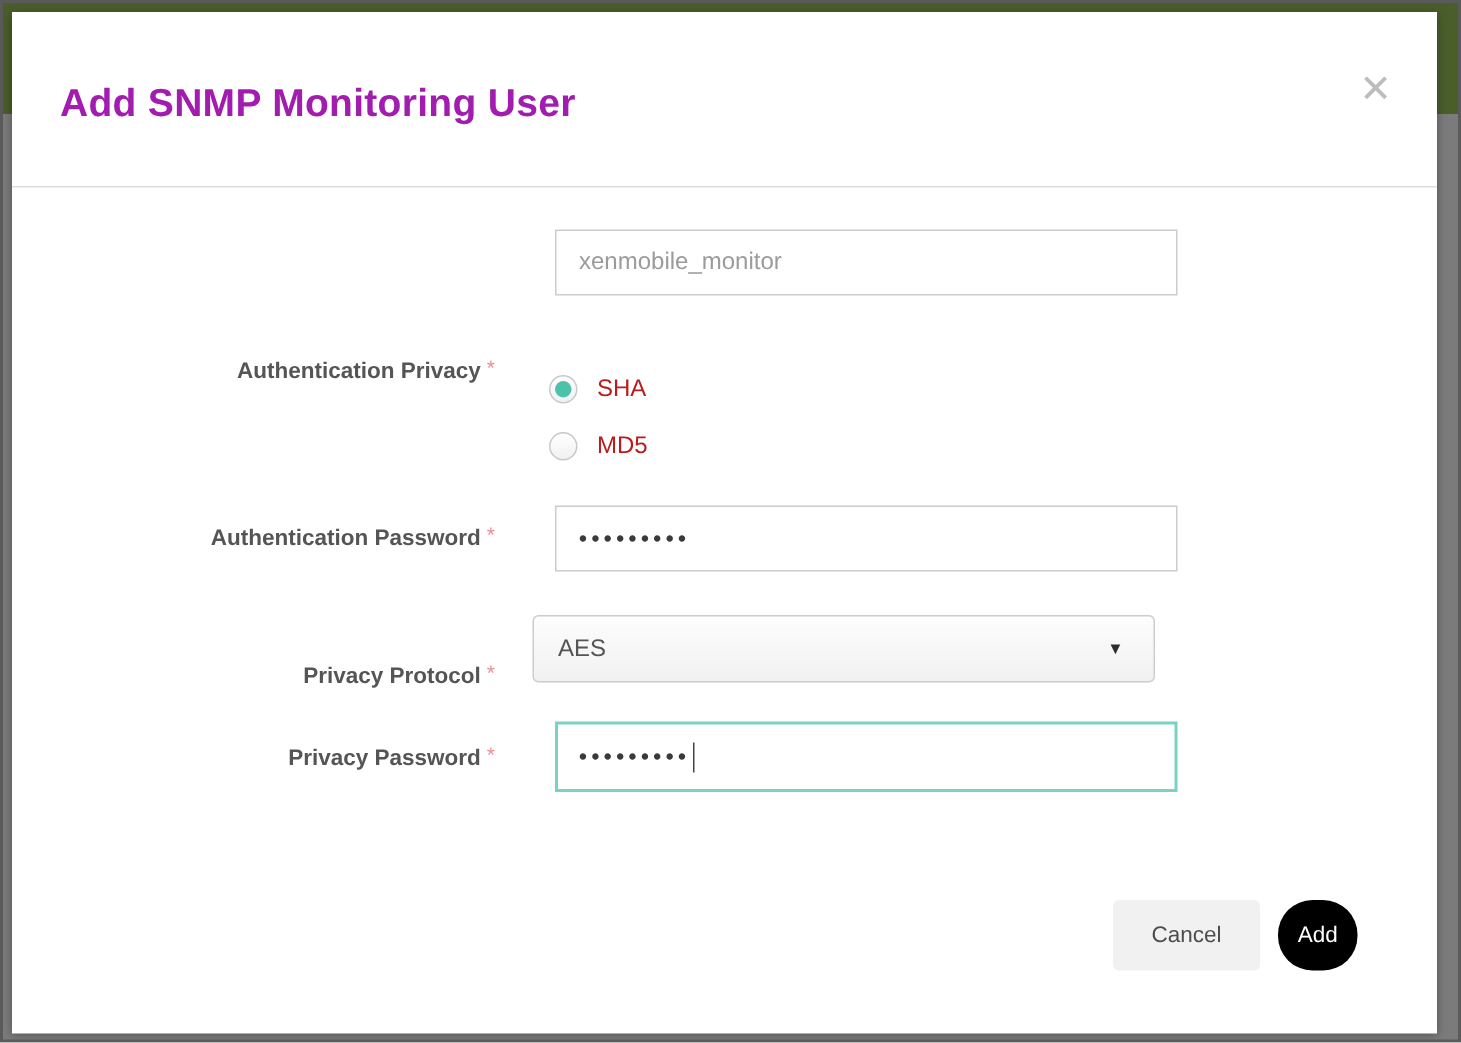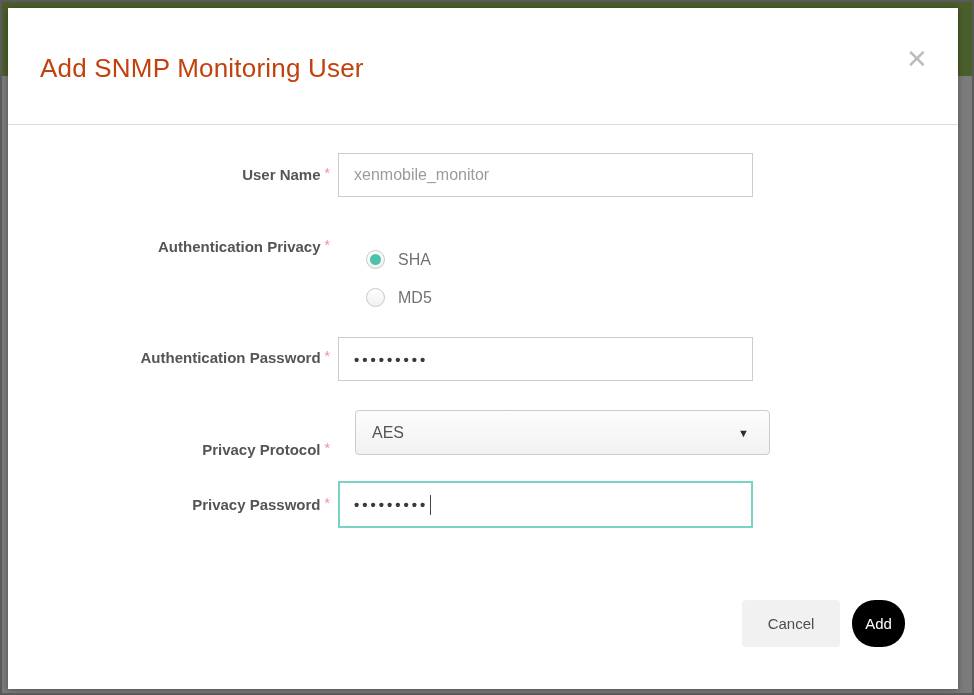--- a/index.html
+++ b/index.html
@@ -17,22 +17,22 @@
     background:#4a5e2b;
   }
   .modal {
     position:absolute; left:6px; top:6px;
     width:950px; height:681px;
     background:#ffffff;
     box-shadow:0 1px 6px rgba(0,0,0,0.35);
   }
   .modal-title {
     position:absolute; left:32px; top:44px;
-    font-size:26px; line-height:32px; color:#c2410c;
-    font-weight:400; letter-spacing:0.2px;
+    font-size:26px; line-height:32px; color:#a21caf;
+    font-weight:700; letter-spacing:0.2px;
     white-space:nowrap;
   }
   .close-btn {
     position:absolute; right:26px; top:36px;
     width:30px; height:30px;
     font-size:26px; line-height:30px; text-align:center;
     color:#bdbdbd; cursor:pointer; font-weight:400;
   }
   .header-divider {
     position:absolute; left:0; right:0; top:116px;
@@ -44,21 +44,21 @@
     position:absolute; left:0; width:322px;
     text-align:right;
     font-size:15px; font-weight:700; color:#555555;
     line-height:20px; white-space:nowrap;
   }
   .req {
     font-size:14px; color:#ef8e96; font-weight:400;
     margin-left:4px; position:relative; top:-2px;
   }
   .text-input {
-    position:absolute; left:330px; width:415px; height:44px;
+    position:absolute; left:362px; width:415px; height:44px;
     box-sizing:border-box;
     border:1px solid #cccccc; background:#ffffff;
     display:flex; align-items:center;
     padding-left:15px;
   }
   .value-gray { font-size:16px; color:#9b9b9b; }
   .dots {
     font-size:15px; letter-spacing:3px; color:#3a3a3a; font-weight:700;
     line-height:15px;
   }
@@ -84,21 +84,21 @@
     background:linear-gradient(#ffffff,#f1f1f1);
     display:flex; align-items:center; justify-content:center;
     flex:0 0 auto;
   }
   .radio-circle .dot {
     width:11px; height:11px; border-radius:50%;
     background:transparent;
   }
   .radio-row.selected .radio-circle .dot { background:#4cc2ab; }
   .radio-label {
-    margin-left:13px; font-size:16px; color:#737373;
+    margin-left:13px; font-size:16px; color:#b91c1c;
   }
 
   .select-box {
     position:absolute; left:347px; width:415px; height:45px;
     box-sizing:border-box;
     border:1px solid #cccccc; border-radius:4px;
     background:linear-gradient(#fdfdfd,#f1f1f1);
     display:flex; align-items:center;
     padding-left:16px; cursor:pointer;
   }
@@ -131,23 +131,20 @@
 
 <div class="frame">
   <div class="header-band"></div>
 
   <div class="modal">
 
     <div class="modal-title">Add SNMP Monitoring User</div>
     <div class="close-btn">✕</div>
     <div class="header-divider"></div>
 
-    <div class="field-label" style="top:157px;">
-      <span>User Name</span><span class="req">*</span>
-    </div>
     <div class="text-input" style="top:145px;">
       <span class="value-gray">xenmobile_monitor</span>
     </div>
 
     <div class="field-label" style="top:229px;">
       <span>Authentication Privacy</span><span class="req">*</span>
     </div>
     <div class="radio-group" style="top:242px;">
       <div class="radio-row selected">
         <span class="radio-circle">

